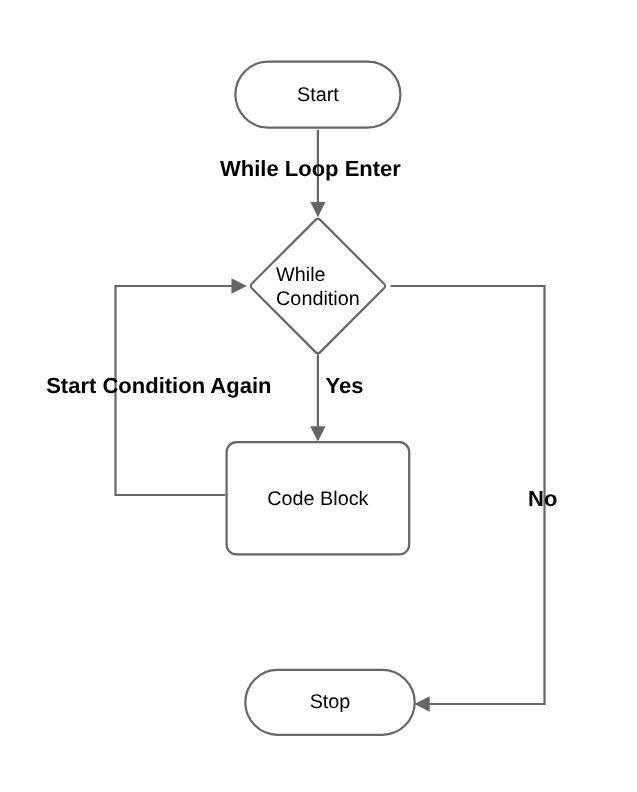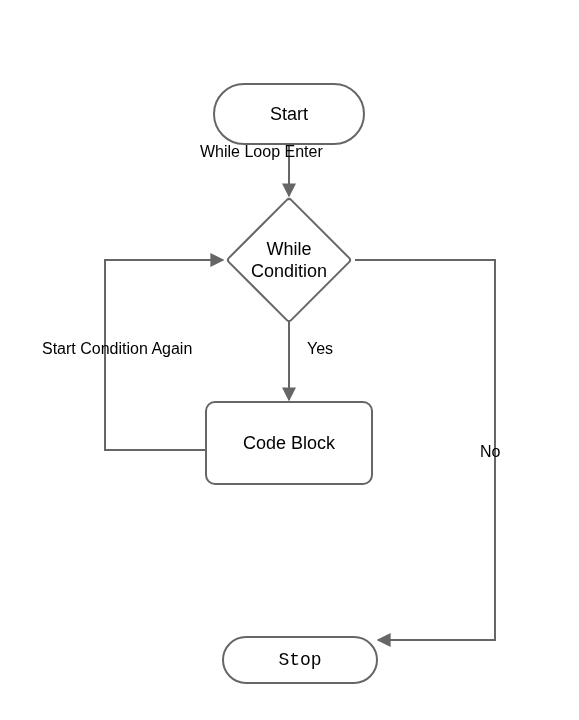--- a/index.html
+++ b/index.html
@@ -17,21 +17,20 @@
       align-items: center;
       justify-content: center;
       text-align: center;
       font-size: 18px;
       color: #000;
       background: #fff;
     }
     .terminal {
       border: 2px solid #666;
       border-radius: 40px;
-      margin-top: 28px;
     }
     .diamond-wrapper {
       position: absolute;
     }
     .diamond {
       width: 100%;
       height: 100%;
       border: 2px solid #666;
       transform: rotate(45deg);
       background: #fff;
@@ -46,22 +45,22 @@
       text-align: center;
       font-size: 18px;
       line-height: 1.25;
     }
     .process {
       border: 2px solid #666;
       border-radius: 10px;
     }
     .label {
       position: absolute;
-      font-size: 16px;
-      font-weight: normal;
+      font-size: 20px;
+      font-weight: bold;
       color: #000;
       white-space: nowrap;
     }
     svg.connector {
       position: absolute;
       top: 0;
       left: 0;
       width: 579px;
       height: 720px;
       pointer-events: none;
@@ -88,28 +87,28 @@
 
 <div class="shape terminal" style="left:213px; top:55px; width:152px; height:62px;">
   <span>Start</span>
 </div>
 
 <div class="label" style="left:200px; top:143px;">While Loop Enter</div>
 
 <div class="diamond-wrapper" style="left:244px; top:215px; width:90px; height:90px;">
   <div class="diamond"></div>
 </div>
-<div class="diamond-label" style="position:absolute; left:219px; top:215px; width:140px; height:90px; display:flex; align-items:center; justify-content:center; text-align:center; font-size:18px; line-height:1.25; white-space:pre-line;">While
+<div class="diamond-label" style="position:absolute; left:219px; top:215px; width:140px; height:90px; display:flex; align-items:center; justify-content:center; text-align:left; font-size:18px; line-height:1.25; white-space:pre-line;">While
 Condition</div>
 
-<div class="label" style="left:307px; top:340px;">Yes</div>
+<div class="label" style="left:296px; top:340px;">Yes</div>
 
 <div class="label" style="left:42px; top:340px;">Start Condition Again</div>
 
 <div class="label" style="left:480px; top:443px;">No</div>
 
-<div class="shape process" style="left:205px; top:401px; width:168px; height:84px;">
+<div class="shape process" style="left:205px; top:401px; width:168px; height:104px;">
   <span>Code Block</span>
 </div>
 
-<div class="shape terminal" style="left:222px; top:608px; width:156px; height:48px;font-family:Liberation Mono, monospace;">
+<div class="shape terminal" style="left:222px; top:608px; width:156px; height:61px;">
   <span>Stop</span>
 </div>
 
 </body></html>

